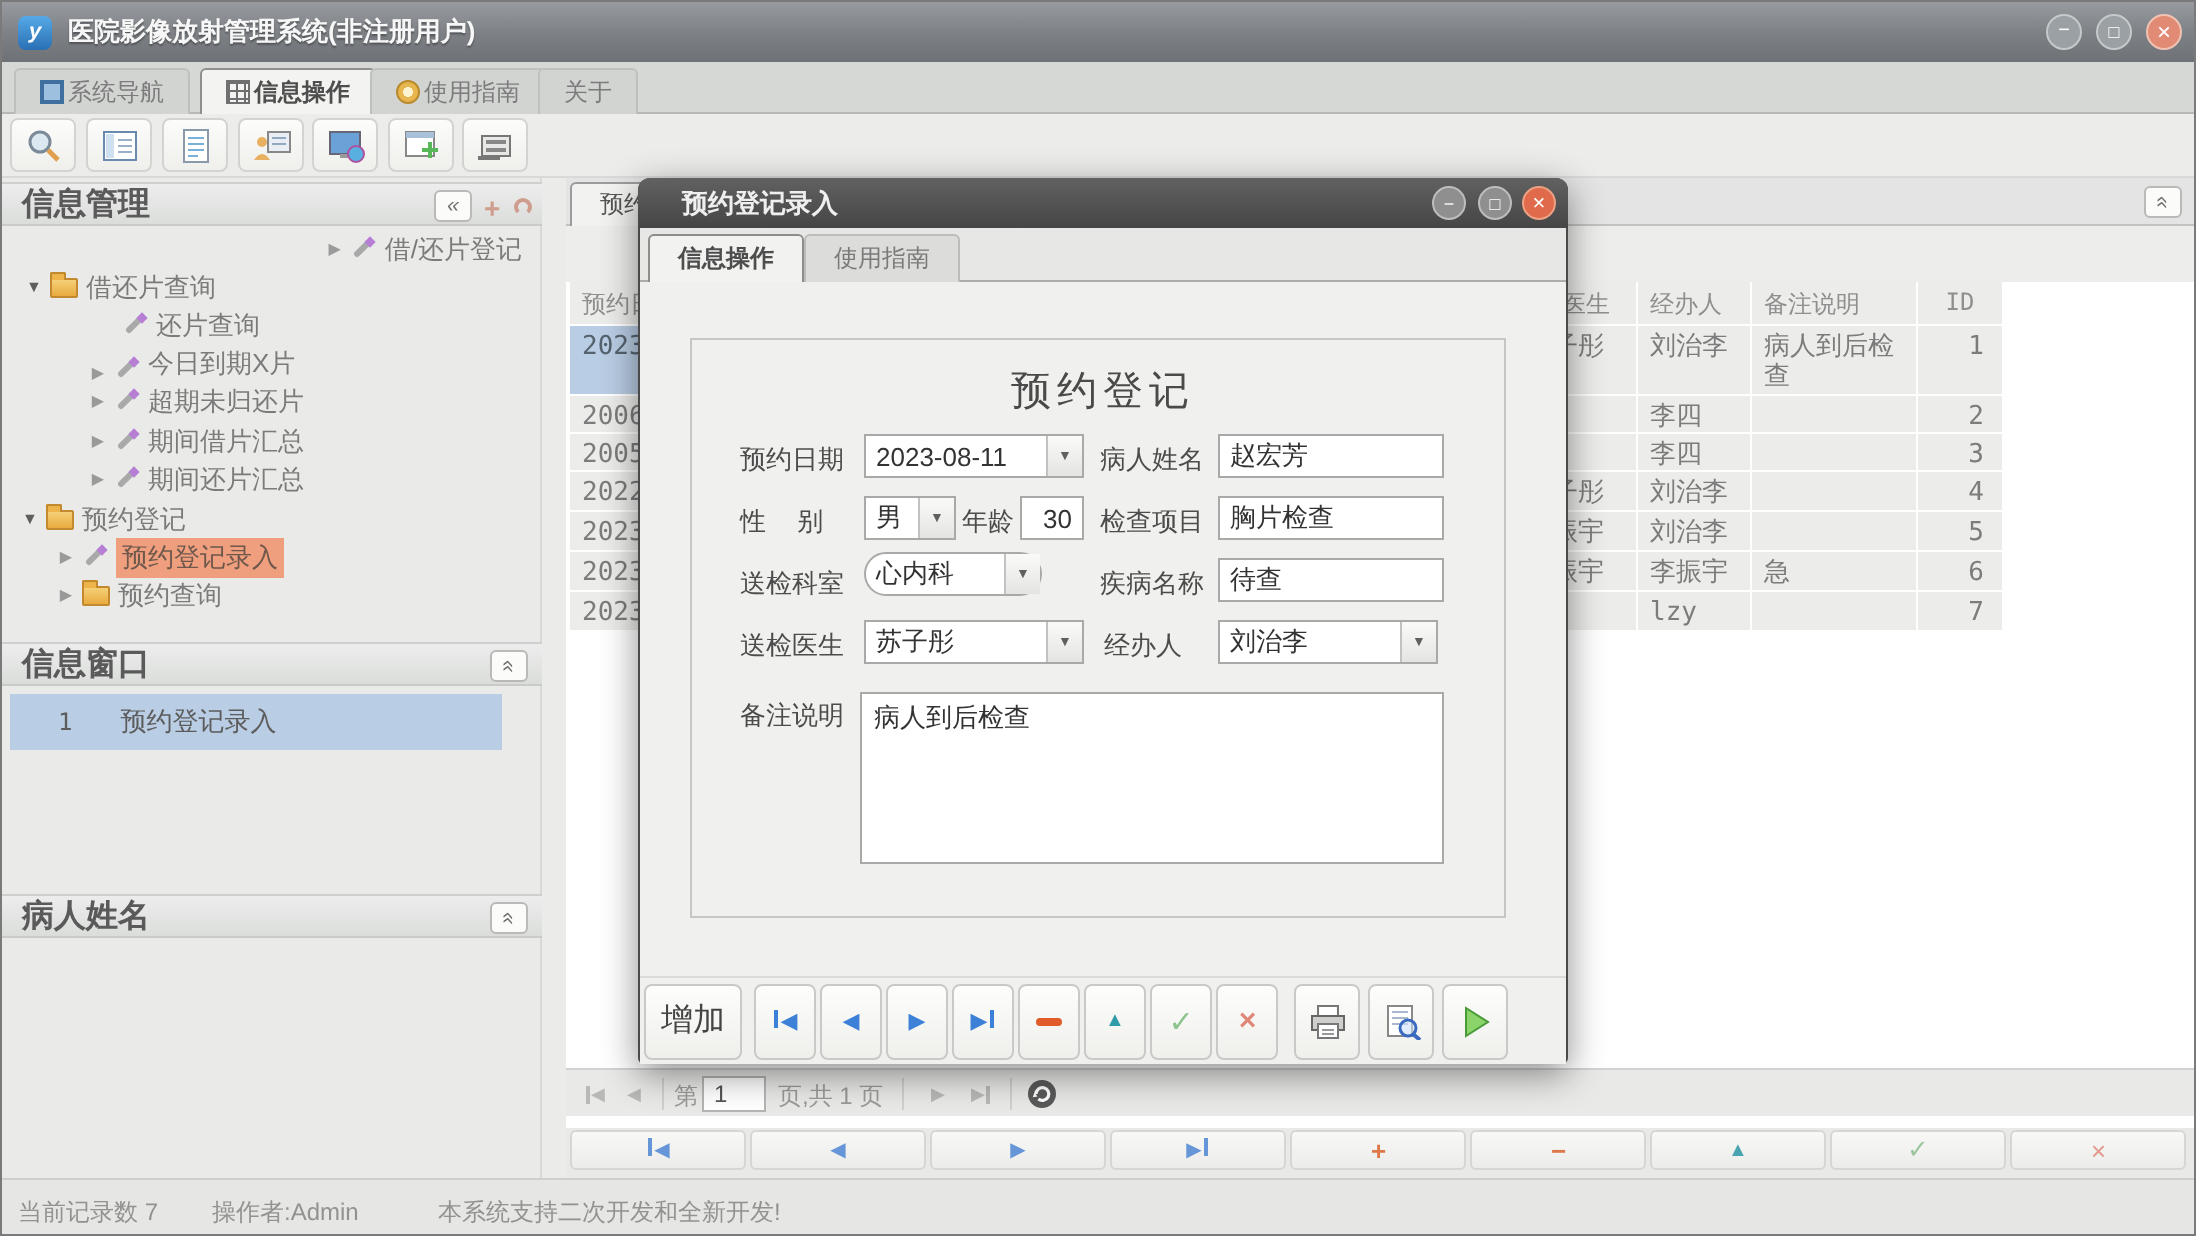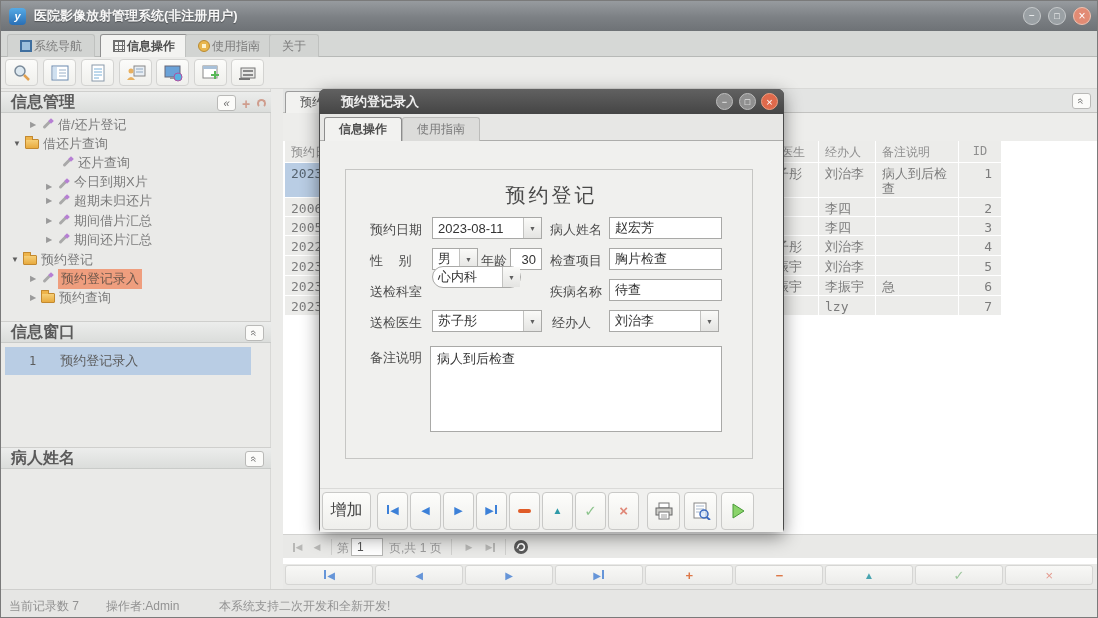--- a/index.html
+++ b/index.html
@@ -238,21 +238,21 @@
   <div class="leftpanel">
     <div class="phead" style="top:2px;">
       <span class="ptitle">信息管理</span>
       <span class="mini-btn" style="left:216px;">
           <i class="chev-left"></i>
         </span>
       <span class="ghost-plus" style="left:241px;">+</span>
       <span class="ghost-refresh" style="left:256px;"></span>
     </div>
 
-    <div class="tree-row" style="top:26px;padding-left:26px;">
+    <div class="tree-row" style="top:26px;padding-left:26px;justify-content:flex-end;">
       <span class="exp right"></span>
         <span class="wand"></span>
         <span class="tlabel">借/还片登记</span>
     </div>
     <div class="tree-row" style="top:45px;padding-left:10px;">
       <span class="exp down"></span>
         <span class="folder"></span>
         <span class="tlabel">借还片查询</span>
     </div>
     <div class="tree-row" style="top:64px;padding-left:58px;">
@@ -493,21 +493,21 @@
     <span class="flabel" style="left:161px;top:162px;">年龄</span>
     <div class="tb num" style="left:190px;top:158px;width:32px;">
       <span>30</span>
     </div>
     <span class="flabel" style="left:230px;top:162px;">检查项目</span>
     <div class="tb" style="left:289px;top:158px;width:113px;">
       <span>胸片检查</span>
     </div>
 
     <span class="flabel" style="left:50px;top:193px;">送检科室</span>
-    <div class="combo" style="left:112px;top:176px;width:89px;border-radius:11px;">
+    <div class="combo" style="left:112px;top:186px;width:89px;border-radius:11px;">
       <span class="val">心内科</span>
       <span class="dd"></span>
     </div>
     <span class="flabel" style="left:230px;top:193px;">疾病名称</span>
     <div class="tb" style="left:289px;top:189px;width:113px;">
       <span>待查</span>
     </div>
 
     <span class="flabel" style="left:50px;top:224px;">送检医生</span>
     <div class="combo" style="left:112px;top:220px;width:110px;">

